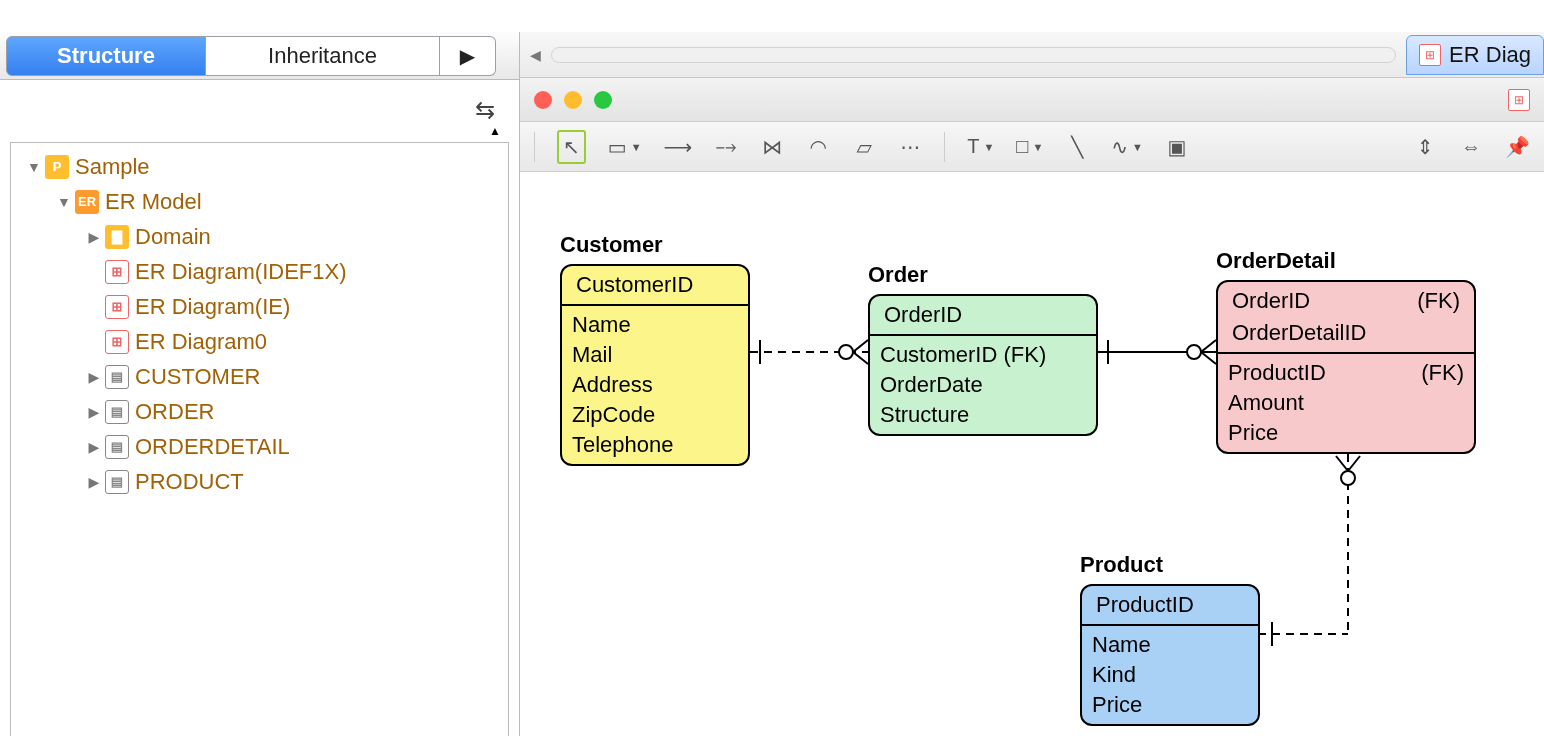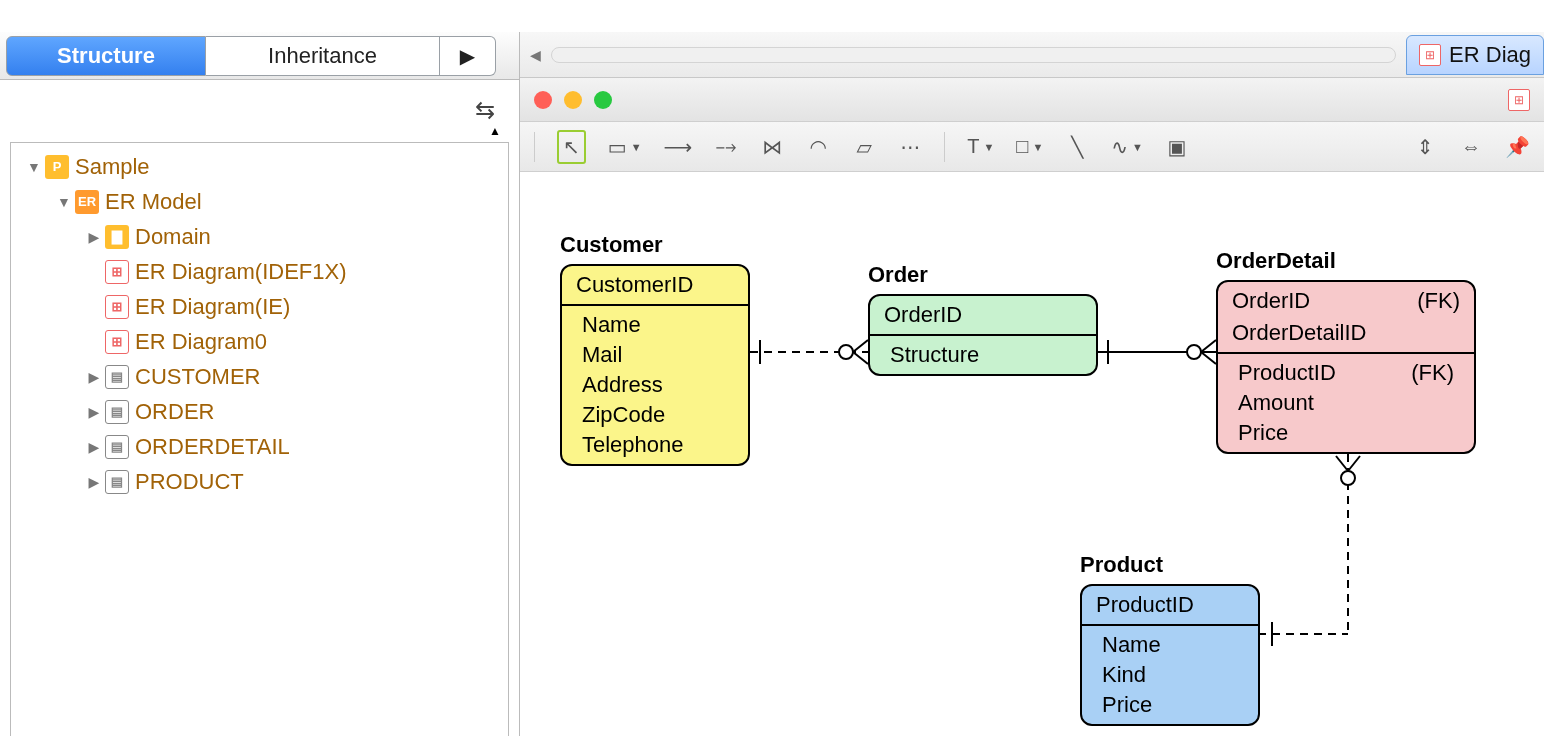--- a/index.html
+++ b/index.html
@@ -49,21 +49,21 @@
 .tool.selected{border:2px solid #9acd32;border-radius:3px;padding:0 4px;}
 .tool-sep{width:1px;height:30px;background:#ccc;}
 .tool .dd{font-size:11px;margin-left:4px;}
 .toolbar-right{margin-left:auto;display:flex;gap:22px;}
 
 .canvas{flex:1;position:relative;background:#fff;}
 .entity-wrap{position:absolute;}
 .entity-title{font-size:22px;font-weight:700;margin-bottom:6px;}
 .entity-box{border:2px solid #000;border-radius:12px;}
 .pk-row{padding:6px 14px;font-size:22px;border-bottom:2px solid #000;}
-.attr-row{padding:2px 20px;font-size:22px;}
+.attr-row{padding:2px 10px;font-size:22px;}
 .attrs{padding:4px 0;}
 .fk{float:right;text-align:center;}
 .e-customer{background:#fbf58a;}
 .e-order{background:#c8f2cf;}
 .e-orderdetail{background:#f7c9cb;}
 .e-product{background:#a9d0f5;}
 
 svg.rel{position:absolute;overflow:visible;pointer-events:none;}
 </style>
 </head>
@@ -193,20 +193,22 @@
             <div class="attr-row">Telephone</div>
           </div>
         </div>
       </div>
 
       <div class="entity-wrap" style="left:348px;top:90px;">
         <div class="entity-title">Order</div>
         <div class="entity-box e-order" style="width:230px;">
           <div class="pk-row">OrderID</div>
           <div class="attrs">
+            <div class="attr-row">CustomerID (FK)</div>
+            <div class="attr-row">OrderDate</div>
             <div class="attr-row">Structure</div>
           </div>
         </div>
       </div>
 
       <div class="entity-wrap" style="left:696px;top:76px;">
         <div class="entity-title">OrderDetail</div>
         <div class="entity-box e-orderdetail" style="width:260px;">
           <div class="pk-row" style="border-bottom:none;padding-bottom:0;">
             <span>OrderID</span><span class="fk">(FK)</span>

